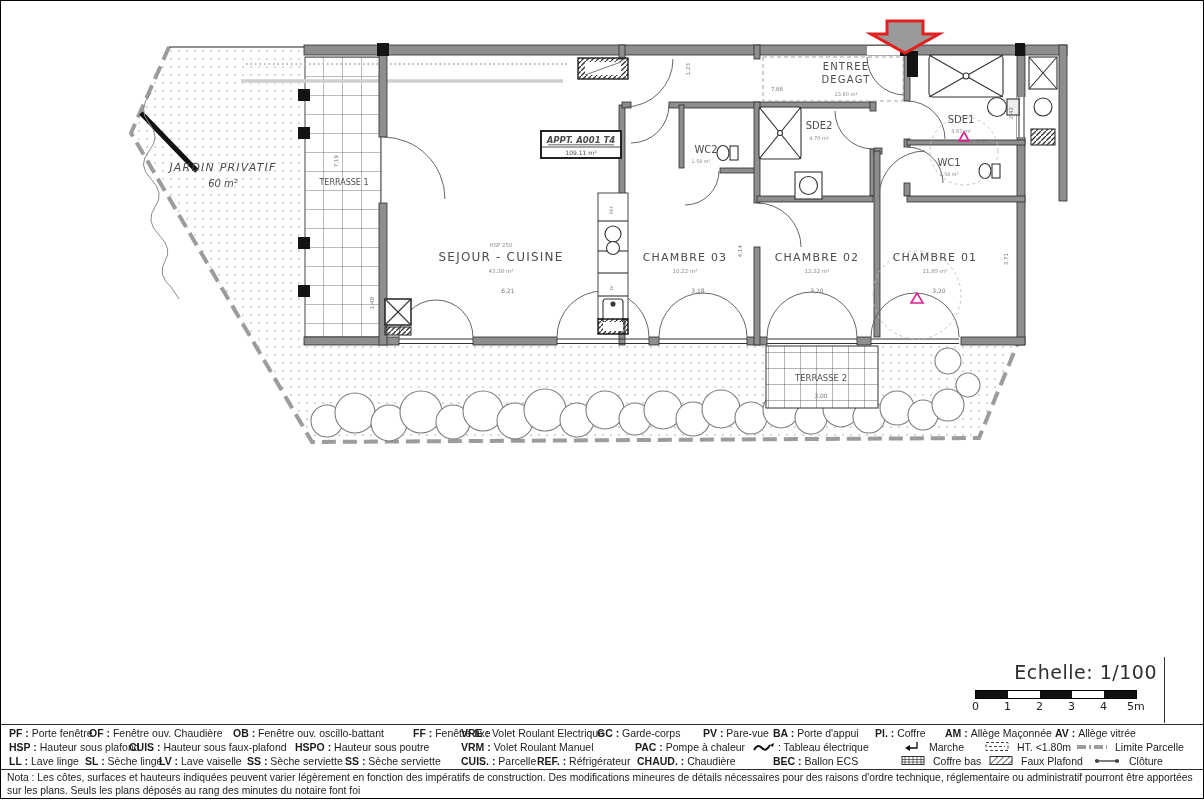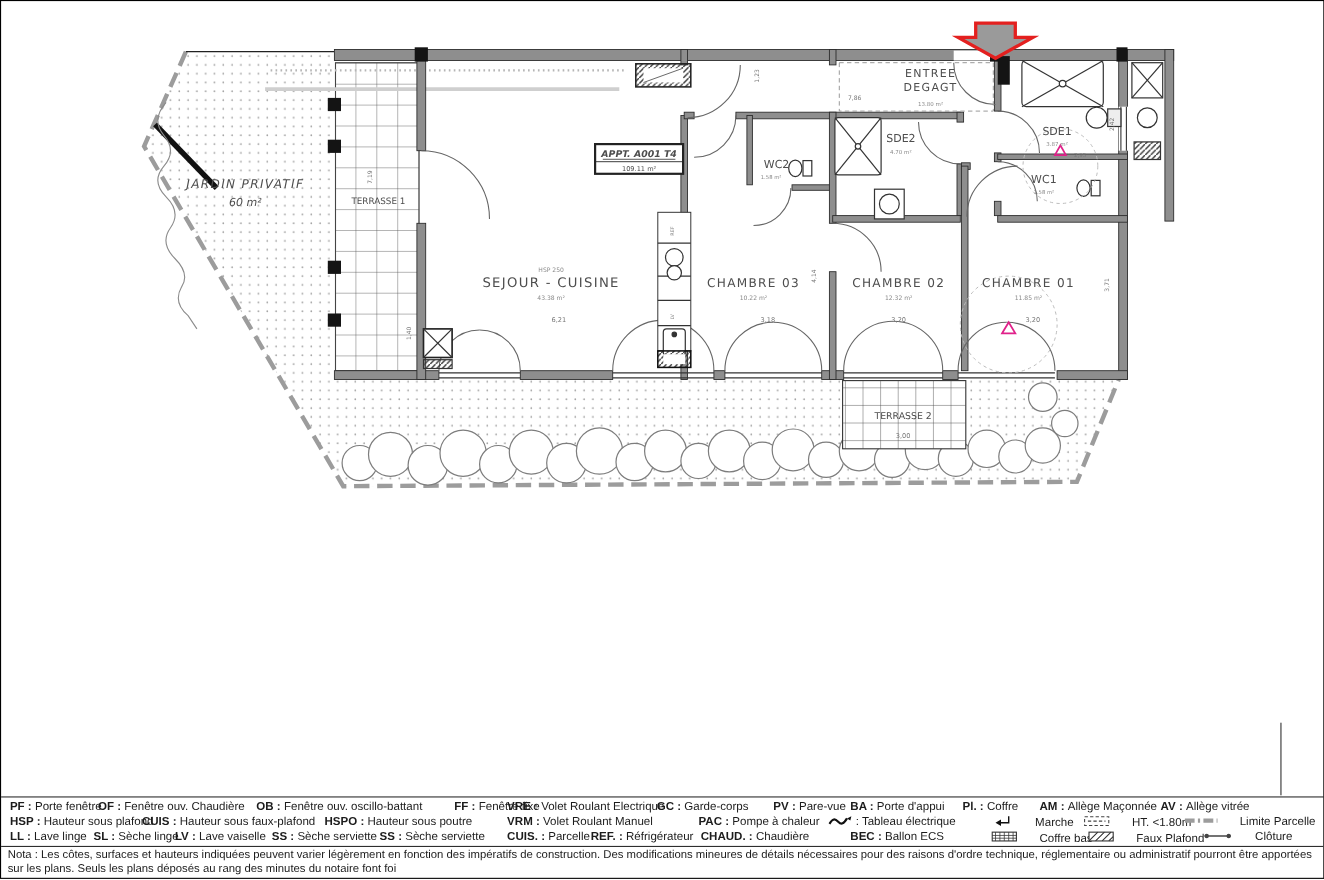--- a/index.html
+++ b/index.html
@@ -18,21 +18,21 @@
   
   .legend{position:absolute;left:0;top:723px;width:1202px;height:45px;border-top:1.5px solid #2e2e2e;font-size:10.5px;color:#1c1c1c;padding-left:12px;}
   .lrow{position:absolute;left:0;right:0;height:14px;}
   .r1{top:2px}.r2{top:16px}.r3{top:30px}
   .li{position:absolute;white-space:nowrap;}
   .li b{font-weight:bold;}
   .li b::after{content:" : ";}
   .li i{font-style:normal;}
   .li svg{vertical-align:-1px;}
   .wc::before{content:" : ";}
-  .nc{margin-left:20px;}
+  .nc{margin-left:8px;}
   
   .nota{position:absolute;left:0;top:768px;width:1202px;height:29px;border-top:1px solid #2e2e2e;
     font-size:10.3px;color:#1c1c1c;padding:2px 6px;box-sizing:border-box;line-height:12.5px;}
   
   text{font-family:"DejaVu Sans",sans-serif;fill:#4d4d4d;}
   .rname{letter-spacing:1.2px;}
   .tiny{fill:#8a8a8a;}
   .dim{fill:#777;}
 </style>
 </head>
@@ -320,20 +320,38 @@
     <text x="981" y="142" text-anchor="middle" font-size="5" class="dim">2,95</text>
     <text x="689" y="68" text-anchor="middle" font-size="5.5" class="dim" transform="rotate(-90 689 68)">1,23</text>
     <text x="1012" y="112" text-anchor="middle" font-size="5.5" class="dim" transform="rotate(-90 1012 112)">2,42</text>
     <text x="1007" y="258" text-anchor="middle" font-size="5.5" class="dim" transform="rotate(-90 1007 258)">3,71</text>
     <text x="741" y="250" text-anchor="middle" font-size="5.5" class="dim" transform="rotate(-90 741 250)">4,14</text>
     <text x="337" y="160" text-anchor="middle" font-size="5.5" class="dim" transform="rotate(-90 337 160)">7,19</text>
     <text x="373" y="302" text-anchor="middle" font-size="5.5" class="dim" transform="rotate(-90 373 302)">1,40</text>
   </g>
 </svg>
 
+<div class="scaleblock">
+  <div class="scaletitle">Echelle: 1/100</div>
+  <div class="scalebar">
+    <div class="sb-b"></div>
+    <div class="sb-w"></div>
+    <div class="sb-b"></div>
+    <div class="sb-w"></div>
+    <div class="sb-b"></div>
+  </div>
+  <div class="scaleticks">
+    <span style="left:-3px">0</span>
+    <span style="left:29px">1</span>
+    <span style="left:61px">2</span>
+    <span style="left:93px">3</span>
+    <span style="left:125px">4</span>
+    <span style="left:152px">5m</span>
+  </div>
+</div>
 <div class="vrule"></div>
 
 <div class="legend">
   <div class="lrow r1">
     <span class="li" style="left:8px"><b>PF</b><i>Porte fenêtre</i></span>
     <span class="li" style="left:88px"><b>OF</b><i>Fenêtre ouv. Chaudière</i></span>
     <span class="li" style="left:232px"><b>OB</b><i>Fenêtre ouv. oscillo-battant</i></span>
     <span class="li" style="left:412px"><b>FF</b><i>Fenêtre fixe</i></span>
     <span class="li" style="left:460px"><b>VRE</b><i>Volet Roulant Electrique</i></span>
     <span class="li" style="left:596px"><b>GC</b><i>Garde-corps</i></span>

